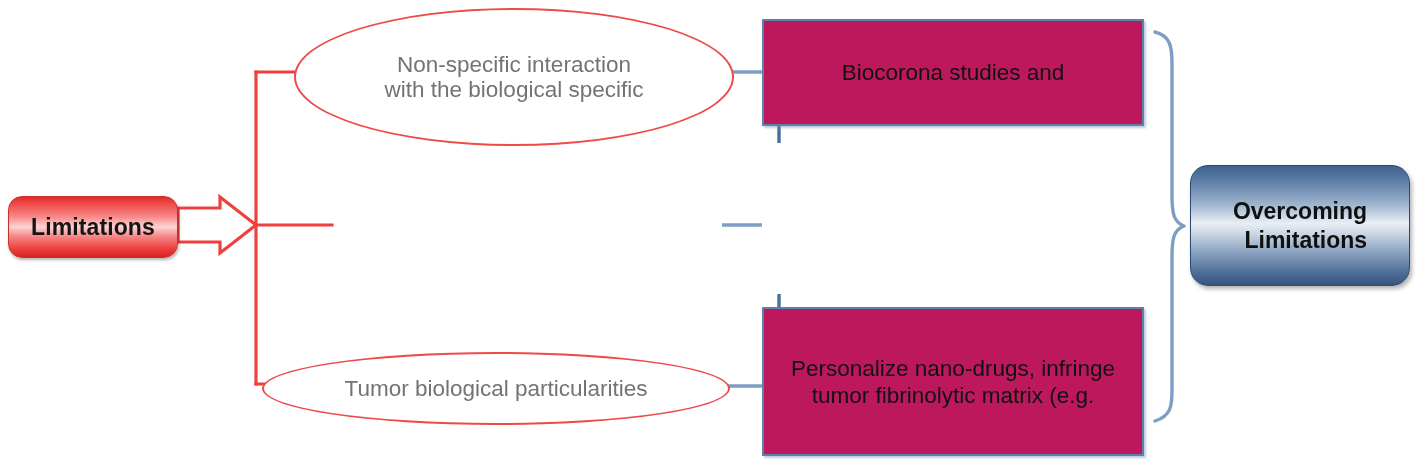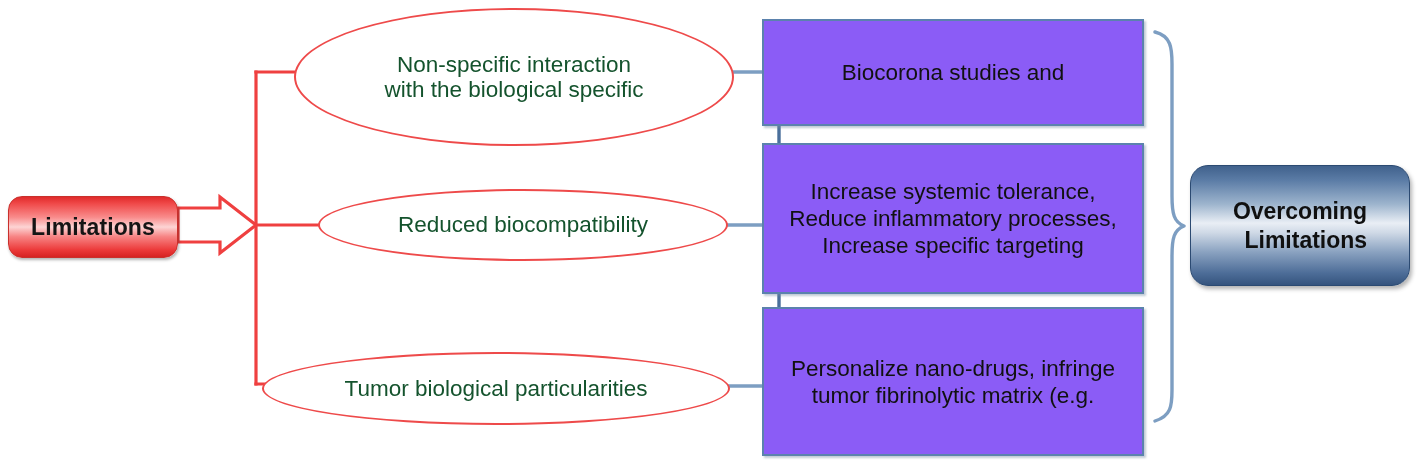--- a/index.html
+++ b/index.html
@@ -57,34 +57,34 @@
     font-weight: bold;
     color: #151515;
     letter-spacing: 0.1px;
   }
 
   
   .ellipse {
     border: 2.2px solid #ee4a4a;
     border-radius: 50%;
     background: #ffffff;
-    color: #14532d;
+    color: #737373;
     font-size: 22.5px;
     line-height: 1.12;
     padding: 0 22px;
     justify-content: center;
   }
   #ellipse-1 { left: 294px; top: 8px;   width: 440px; height: 138px; }
   #ellipse-2 { left: 318px; top: 189px; width: 410px; height: 72px; }
   #ellipse-3 { left: 262px; top: 352px; width: 468px; height: 73px; }
 
   
   .blue-box {
     border: 2.4px solid #5b82ad;
-    background: #8b5cf6;
+    background: #be185d;
     color: #111111;
     font-size: 22.5px;
     line-height: 1.2;
     padding: 2px 10px;
     box-shadow: 2px 2px 2px rgba(120,140,165,0.45);
   }
   #blue-box-1 { left: 762px; top: 19px;  width: 382px; height: 107px; }
   #blue-box-2 { left: 762px; top: 143px; width: 382px; height: 151px; }
   #blue-box-3 { left: 762px; top: 307px; width: 382px; height: 149px; text-align: center; }
 
@@ -161,45 +161,33 @@
     <span id="limitations-label">Limitations</span>
   </div>
 
   <div class="node ellipse" id="ellipse-1">
     <span>
       <span class="line-break">Non-specific interaction</span>
       <span class="line-break">with the biological specific</span>
     </span>
   </div>
 
-  <div class="node ellipse" id="ellipse-2">
-    <span>
-      <span class="line-break">Reduced biocompatibility</span>
-    </span>
-  </div>
 
   <div class="node ellipse" id="ellipse-3">
     <span>
       <span class="line-break">Tumor biological particularities</span>
     </span>
   </div>
 
   <div class="node blue-box" id="blue-box-1">
     <span>
       <span class="line-break">Biocorona studies and</span>
     </span>
   </div>
 
-  <div class="node blue-box" id="blue-box-2">
-    <span>
-      <span class="line-break">Increase systemic tolerance,</span>
-      <span class="line-break">Reduce inflammatory processes,</span>
-      <span class="line-break">Increase specific targeting</span>
-    </span>
-  </div>
 
   <div class="node blue-box" id="blue-box-3">
     <span>
       <span class="line-break">Personalize nano-drugs, infringe</span>
       <span class="line-break">tumor fibrinolytic matrix (e.g.</span>
     </span>
   </div>
 
   <div class="node" id="overcoming-box">
     <span id="overcoming-label">

